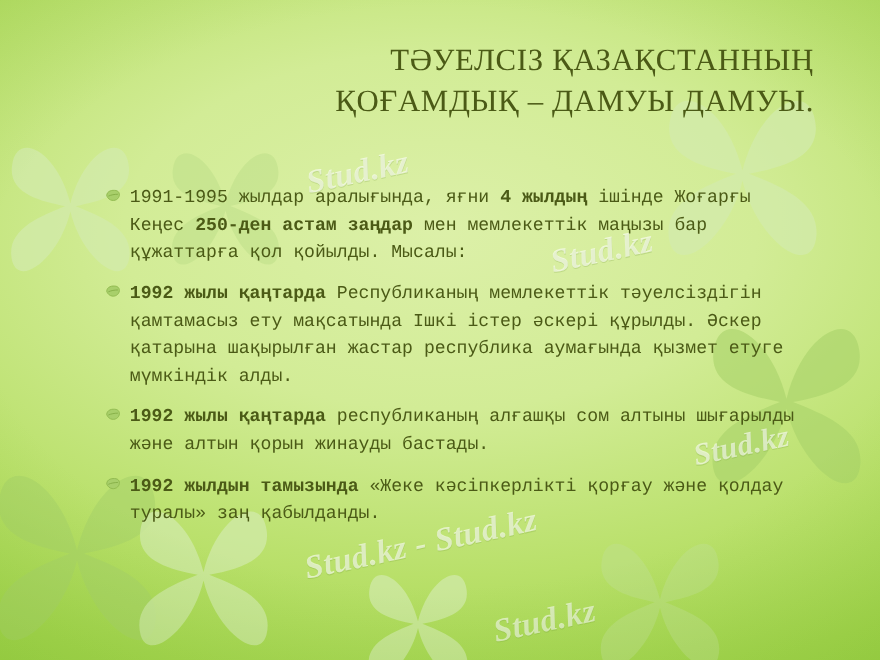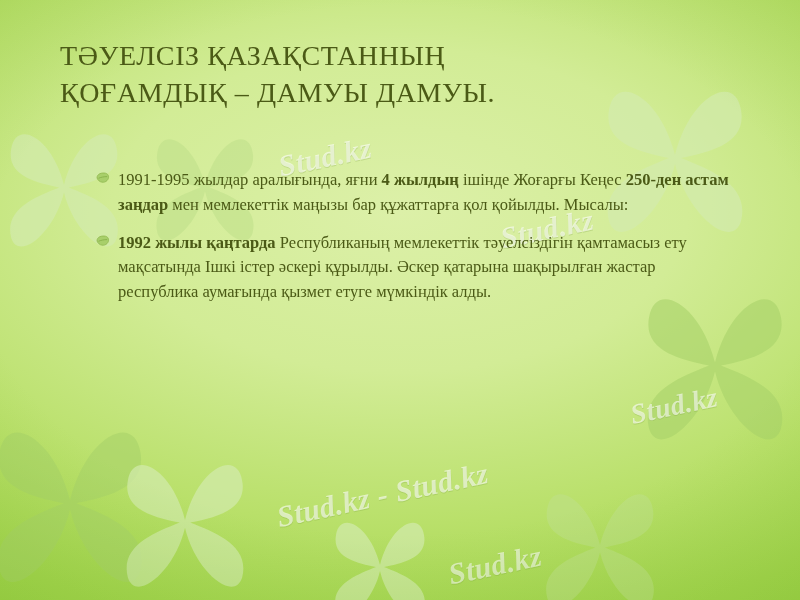--- a/index.html
+++ b/index.html
@@ -58,21 +58,21 @@
     position: relative;
     z-index: 5;
     width: 800px;
     height: 600px;
   }
   .title {
     position: absolute;
     left: 60px;
     top: 38px;
     width: 680px;
-    text-align: left;
+    text-align: right;
     color: #4b5a16;
     font-family: "Liberation Serif", serif;
     font-size: 28px;
     line-height: 1.32;
     letter-spacing: 0.6px;
   }
   .title .line { display: block; }
 
   .body {
     position: absolute;
@@ -93,20 +93,21 @@
     font-size: 13px;
     line-height: 1;
   }
   .bullet-mark svg { display: block; }
   .bullet-text {
     flex: 1 1 auto;
     color: #4b5a16;
     font-size: 16.5px;
     line-height: 1.50;
     text-align: left;
+    font-family: Liberation Mono, monospace;
   }
   .b { font-weight: bold; }
 </style>
 </head>
 <body>
 
 <div class="slide">
 
   <div class="deco-layer">
     <svg class="butterfly light" style="left:4px; top:110px; width:120px; height:150px;" viewBox="0 0 100 120">
@@ -161,15 +162,33 @@
         </div>
         <div class="bullet-row">
           <span class="bullet-mark">
             <svg width="14" height="12" viewBox="0 0 14 12">
               <path d="M1 6 C1 1.5 6 0.5 9.5 1.2 C13 2 13.5 6 11 8.6 C8.5 11.2 3 11 1 6 Z" fill="#a8cf6a" stroke="#8fb84e" stroke-width="0.8"></path>
               <path d="M2.5 6.3 C5 5.2 8 4.6 11.2 4.6" fill="none" stroke="#84ad46" stroke-width="0.8"></path>
             </svg>
           </span>
           <span class="bullet-text"><span class="b">1992 жылы қаңтарда </span><span>Республиканың мемлекеттік тәуелсіздігін қамтамасыз ету мақсатында Ішкі істер әскері құрылды. Әскер қатарына шақырылған жастар республика аумағында қызмет етуге мүмкіндік алды.</span></span>
         </div>
+        <div class="bullet-row">
+          <span class="bullet-mark">
+            <svg width="14" height="12" viewBox="0 0 14 12">
+              <path d="M1 6 C1 1.5 6 0.5 9.5 1.2 C13 2 13.5 6 11 8.6 C8.5 11.2 3 11 1 6 Z" fill="#a8cf6a" stroke="#8fb84e" stroke-width="0.8"></path>
+              <path d="M2.5 6.3 C5 5.2 8 4.6 11.2 4.6" fill="none" stroke="#84ad46" stroke-width="0.8"></path>
+            </svg>
+          </span>
+          <span class="bullet-text"><span class="b">1992 жылы қаңтарда </span><span>республиканың алғашқы сом алтыны шығарылды және алтын қорын жинауды бастады.</span></span>
+        </div>
+        <div class="bullet-row">
+          <span class="bullet-mark">
+            <svg width="14" height="12" viewBox="0 0 14 12">
+              <path d="M1 6 C1 1.5 6 0.5 9.5 1.2 C13 2 13.5 6 11 8.6 C8.5 11.2 3 11 1 6 Z" fill="#a8cf6a" stroke="#8fb84e" stroke-width="0.8"></path>
+              <path d="M2.5 6.3 C5 5.2 8 4.6 11.2 4.6" fill="none" stroke="#84ad46" stroke-width="0.8"></path>
+            </svg>
+          </span>
+          <span class="bullet-text"><span class="b">1992 жылдын тамызында </span><span>«Жеке кәсіпкерлікті қорғау және қолдау туралы» заң қабылданды.</span></span>
+        </div>
       </div>
   </div>
 </div>
 
 </body></html>

